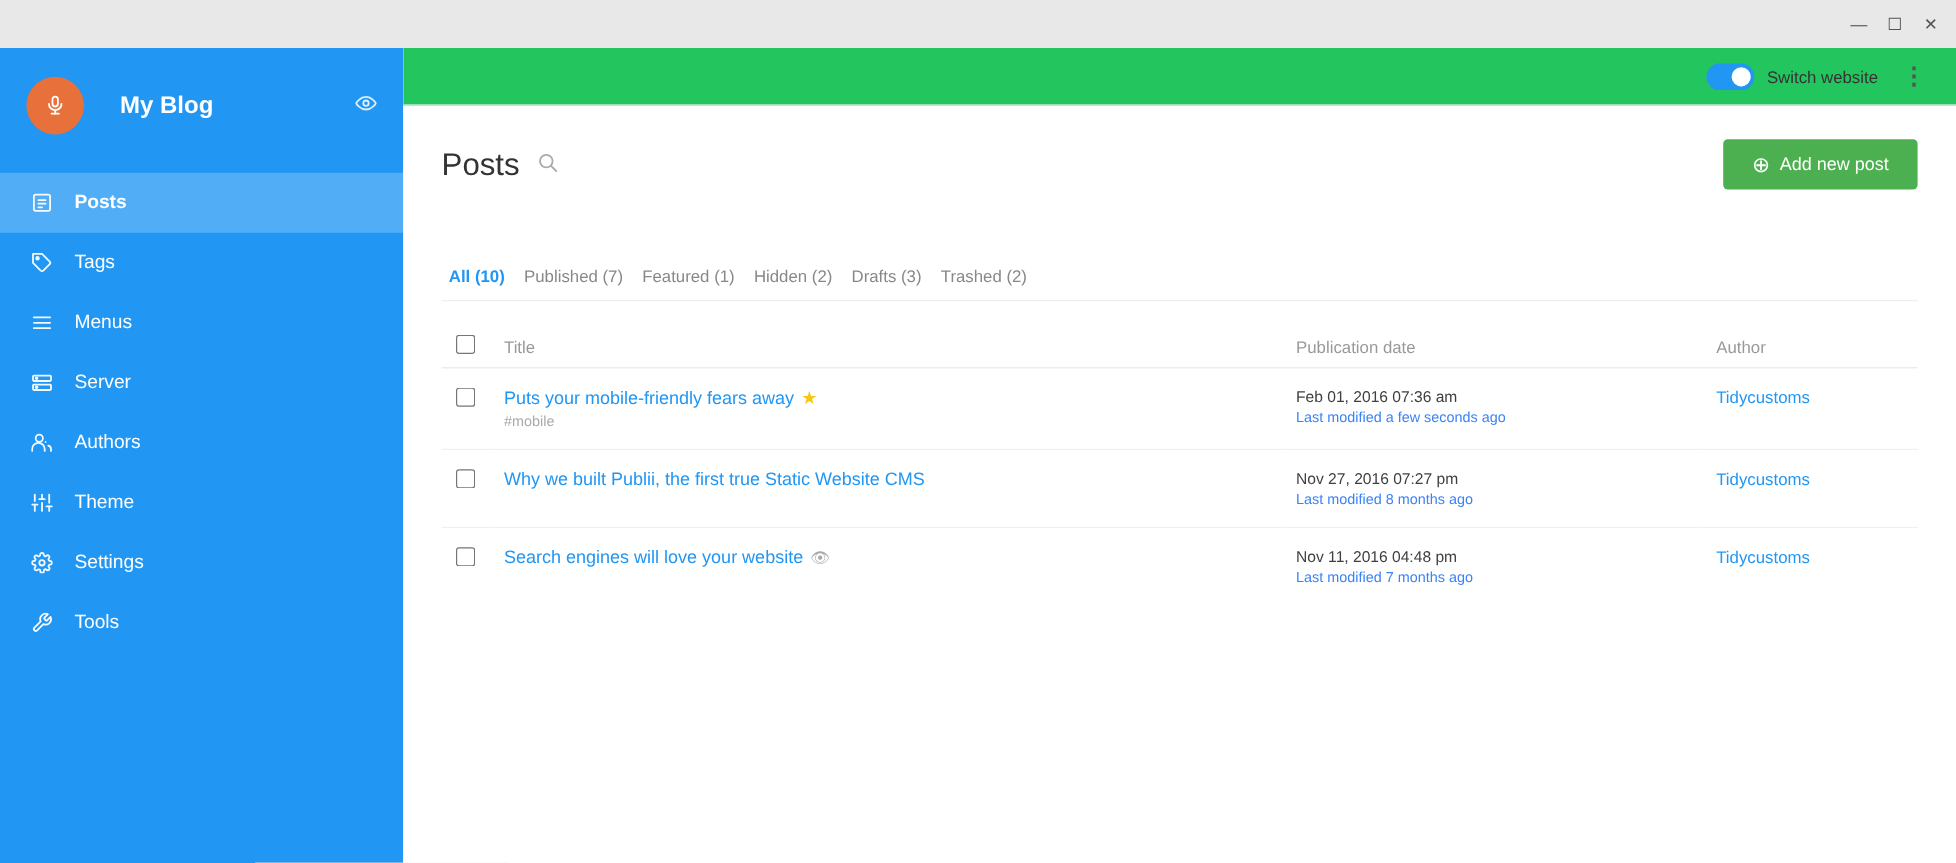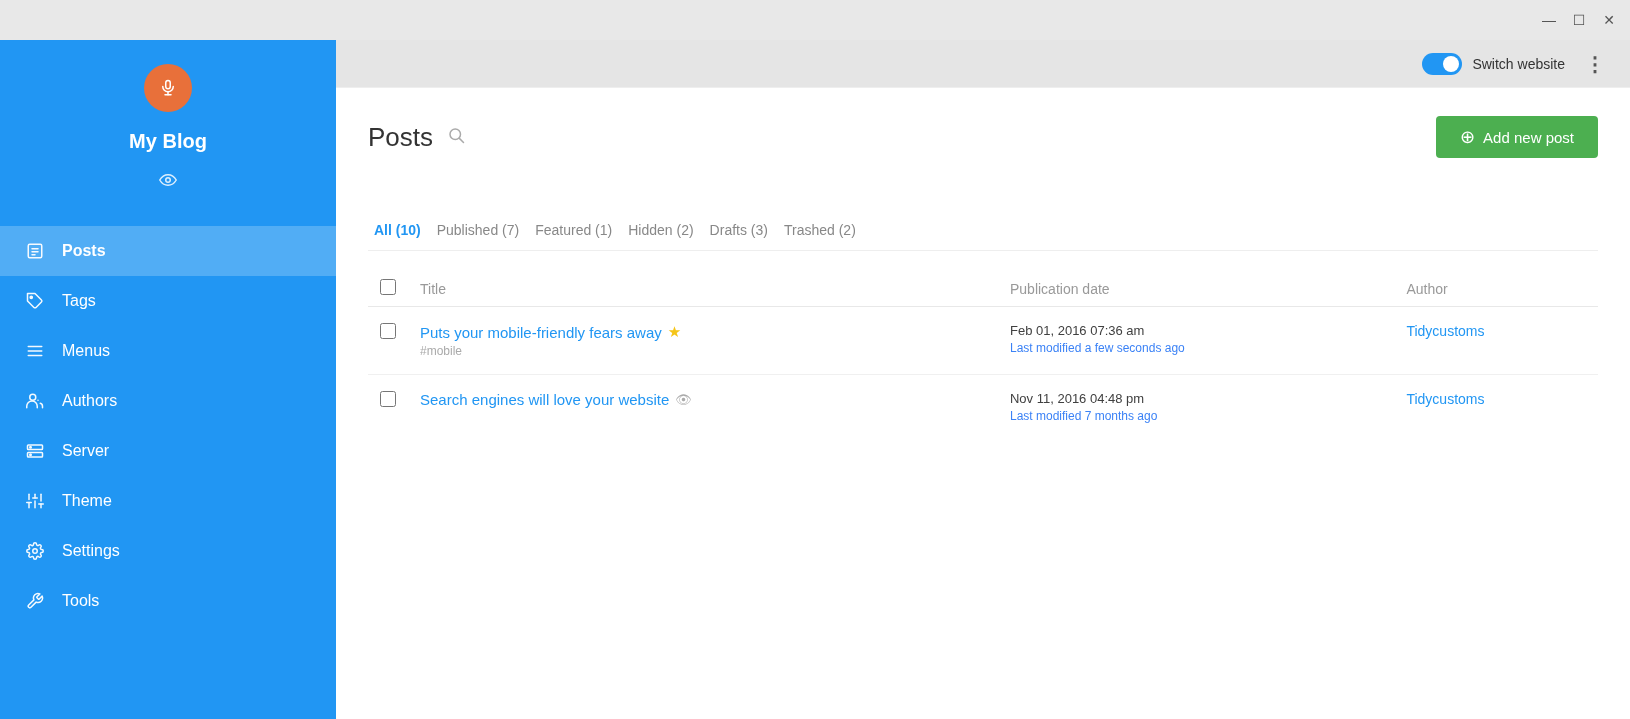--- a/index.html
+++ b/index.html
@@ -31,23 +31,22 @@
     .sidebar {
       width: 336px;
       background: #2196f3;
       display: flex;
       flex-direction: column;
       flex-shrink: 0;
     }
     .sidebar-header {
       display: flex;
       align-items: center;
-      padding: 24px 36px;
-      gap: 18px;
-      flex-direction: column;
+      padding: 24px 22px;
+      gap: 30px;
     }
     .avatar {
       width: 48px; height: 48px;
       border-radius: 50%;
       background: #e8703a;
       display: flex; align-items: center; justify-content: center;
       color: white; font-size: 20px;
     }
     .blog-name {
       color: white;
@@ -91,21 +90,21 @@
       flex: 1;
       background: white;
       display: flex;
       flex-direction: column;
       overflow: hidden;
     }
 
     
     .top-bar {
       height: 48px;
-      background: #e5e5e5;
+      background: #22c55e;
       border-bottom: 1px solid #eee;
       display: flex;
       align-items: center;
       justify-content: flex-end;
       padding: 0 24px;
       gap: 20px;
     }
     .switch-website-toggle {
       display: flex;
       align-items: center;
@@ -324,39 +323,39 @@
             <line x1="3" y1="12" x2="21" y2="12" stroke="white" stroke-width="2"></line>
             <line x1="3" y1="18" x2="21" y2="18" stroke="white" stroke-width="2"></line>
           </svg>
         </span>
         <span>Menus</span>
       </div>
 
       <div class="sidebar-item">
         <span class="sidebar-icon">
           <svg class="icon-svg" viewBox="0 0 24 24">
+            <rect x="2" y="4" width="20" height="6" rx="1" stroke="white" fill="none" stroke-width="2"></rect>
+            <rect x="2" y="14" width="20" height="6" rx="1" stroke="white" fill="none" stroke-width="2"></rect>
+            <circle cx="6" cy="7" r="1" fill="white"></circle>
+            <circle cx="6" cy="17" r="1" fill="white"></circle>
+          </svg>
+        </span>
+        <span>Server</span>
+      </div>
+
+      <div class="sidebar-item">
+        <span class="sidebar-icon">
+          <svg class="icon-svg" viewBox="0 0 24 24">
             <circle cx="9" cy="7" r="4" stroke="white" fill="none" stroke-width="2"></circle>
             <path d="M1 21v-2a7 7 0 0114 0v2" stroke="white" fill="none" stroke-width="2"></path>
             <path d="M16 11a4 4 0 010 0" stroke="white" fill="none" stroke-width="2"></path>
             <path d="M22 21v-2a4 4 0 00-3-3.87" stroke="white" fill="none" stroke-width="2"></path>
           </svg>
         </span>
         <span>Authors</span>
-      </div>
-
-      <div class="sidebar-item">
-        <span class="sidebar-icon">
-          <svg class="icon-svg" viewBox="0 0 24 24">
-            <rect x="2" y="4" width="20" height="6" rx="1" stroke="white" fill="none" stroke-width="2"></rect>
-            <rect x="2" y="14" width="20" height="6" rx="1" stroke="white" fill="none" stroke-width="2"></rect>
-            <circle cx="6" cy="7" r="1" fill="white"></circle>
-            <circle cx="6" cy="17" r="1" fill="white"></circle>
-          </svg>
-        </span>
-        <span>Server</span>
       </div>
 
       <div class="sidebar-item">
         <span class="sidebar-icon">
           <svg class="icon-svg" viewBox="0 0 24 24">
             <line x1="4" y1="21" x2="4" y2="14" stroke="white" stroke-width="2"></line>
             <line x1="4" y1="10" x2="4" y2="3" stroke="white" stroke-width="2"></line>
             <line x1="12" y1="21" x2="12" y2="12" stroke="white" stroke-width="2"></line>
             <line x1="12" y1="8" x2="12" y2="3" stroke="white" stroke-width="2"></line>
             <line x1="20" y1="21" x2="20" y2="16" stroke="white" stroke-width="2"></line>
@@ -452,20 +451,33 @@
               <td>
                 <div class="pub-date">Feb 01, 2016 07:36 am</div>
                 <div class="pub-modified">Last modified a few seconds ago</div>
               </td>
               <td><a class="author-link" href="#">Tidycustoms</a></td>
             </tr>
             <tr>
               <td><input type="checkbox" class="check-input" style=""></td>
               <td>
                 <div style="display: flex; align-items: center; gap: 6px;">
+                  <a class="post-title-link" href="#">Why we built Publii, the first true Static Website CMS</a>
+                </div>
+              </td>
+              <td>
+                <div class="pub-date">Nov 27, 2016 07:27 pm</div>
+                <div class="pub-modified">Last modified 8 months ago</div>
+              </td>
+              <td><a class="author-link" href="#">Tidycustoms</a></td>
+            </tr>
+            <tr>
+              <td><input type="checkbox" class="check-input" style=""></td>
+              <td>
+                <div style="display: flex; align-items: center; gap: 6px;">
                   <a class="post-title-link" href="#">Search engines will love your website</a>
                   <span class="view-icon" style="font-size: 13px;">👁</span>
                 </div>
               </td>
               <td>
                 <div class="pub-date">Nov 11, 2016 04:48 pm</div>
                 <div class="pub-modified">Last modified 7 months ago</div>
               </td>
               <td><a class="author-link" href="#">Tidycustoms</a></td>
             </tr>

